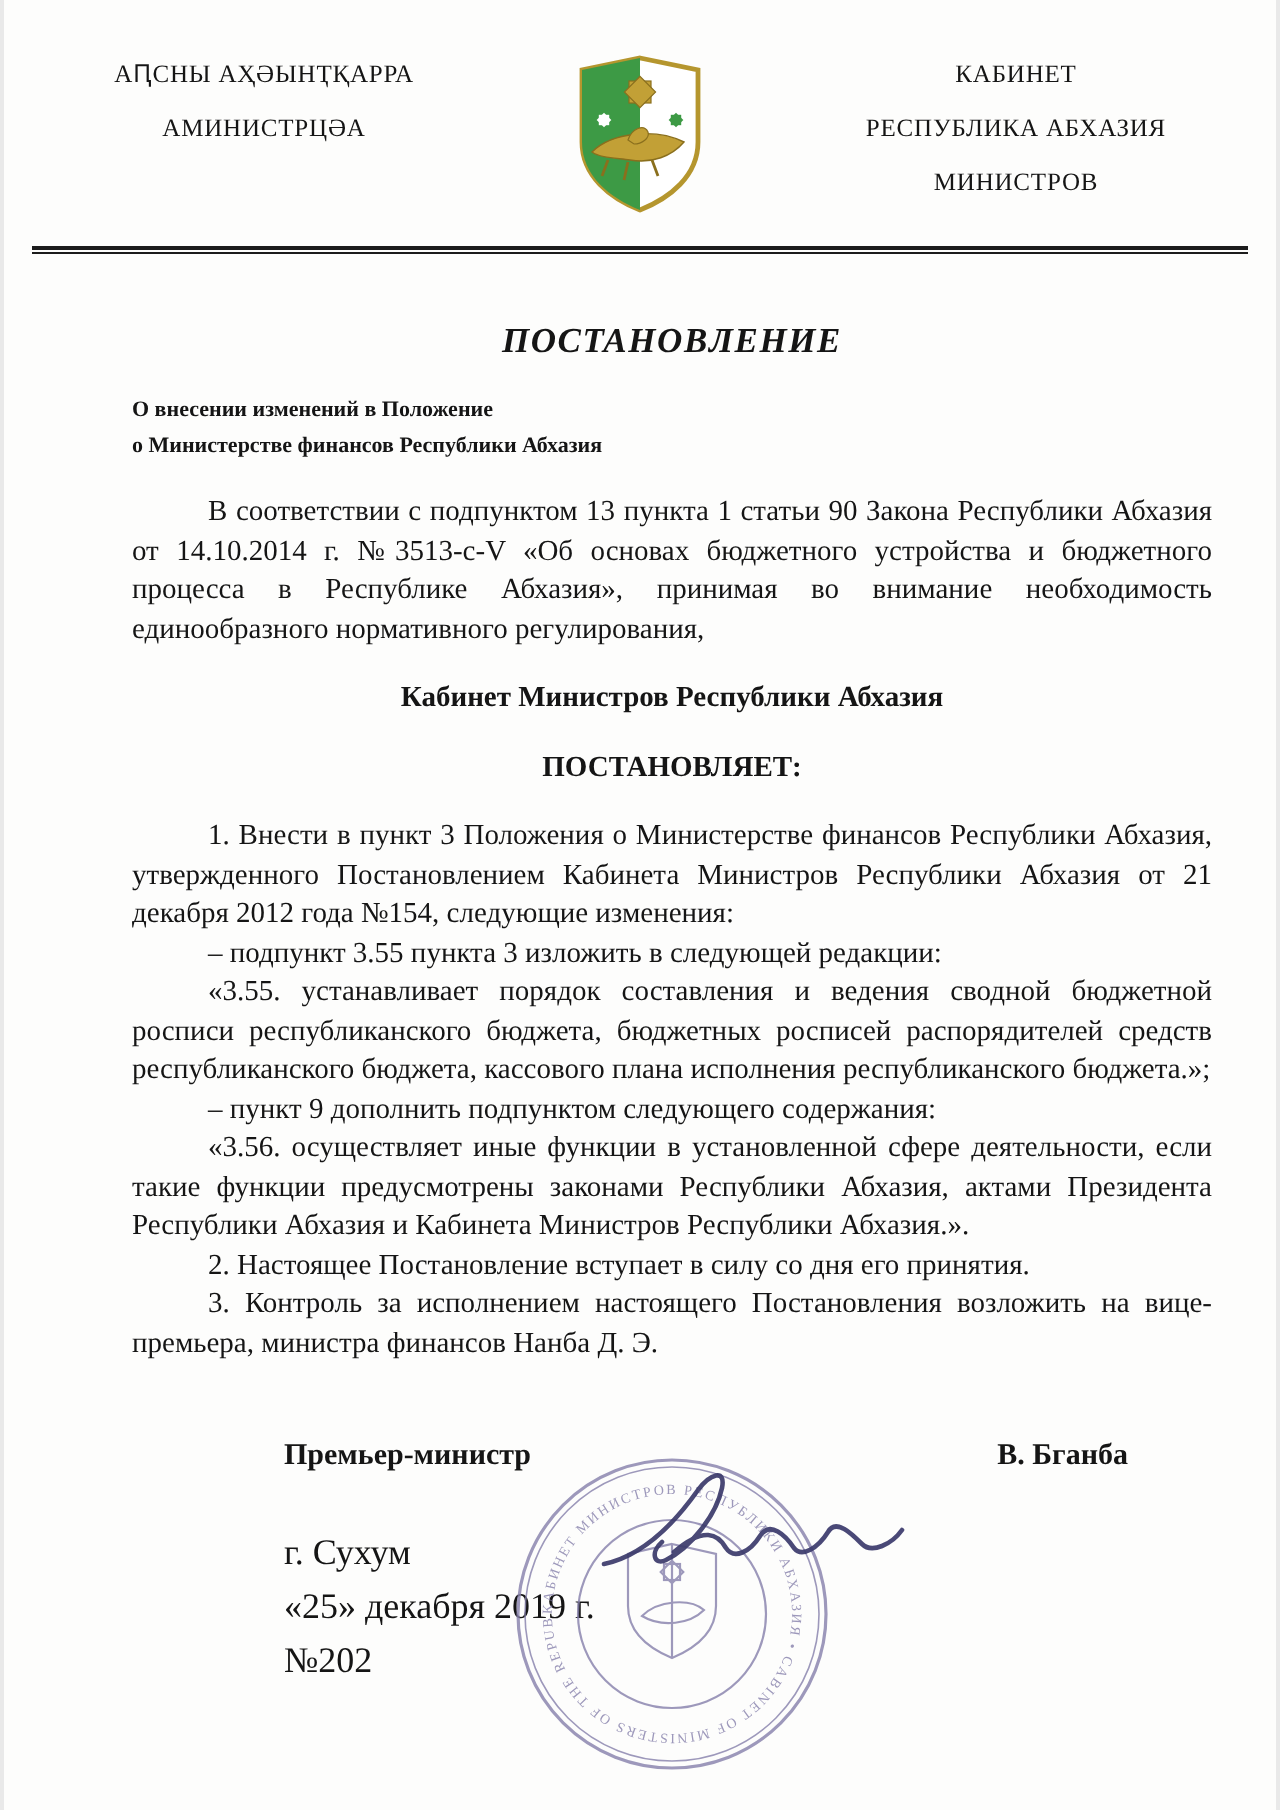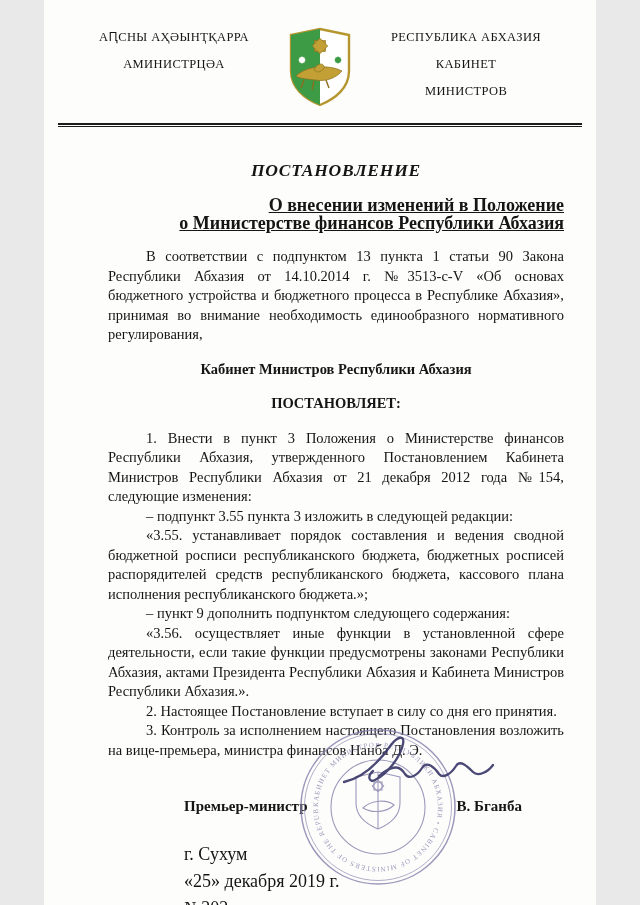--- a/index.html
+++ b/index.html
@@ -1,19 +1,19 @@
 <!DOCTYPE html>
 <html><head>
 <meta charset="utf-8">
 <style>
   * { margin: 0; padding: 0; box-sizing: border-box; }
   html, body { background: #e9e9e9; }
   .page {
     position: relative;
-    width: 552px;
+    width: 636px;
     height: 905px;
     margin: 0 auto;
     background: #fdfdfc;
     font-family: "Liberation Serif", "DejaVu Serif", serif;
     color: #151515;
     overflow: hidden;
   }
   
   .letterhead {
     display: flex;
@@ -39,25 +39,24 @@
   .doc-title {
     margin: 33px 32px 0 64px;
     text-align: center;
     font-size: 17.5px;
     font-weight: bold;
     letter-spacing: 0.8px;
     font-style: italic;
   }
   .doc-subtitle {
     margin: 16px 32px 0 64px;
-    text-align: right;
-    font-size: 18px;
+    text-align: left;
+    font-size: 11px;
     font-weight: bold;
     line-height: 17.5px;
-    text-decoration: underline;
   }
   
   .body {
     margin: 15px 32px 0 64px;
     font-size: 14.5px;
     line-height: 19.5px;
     text-align: justify;
   }
   .body p { margin: 0; text-indent: 38px; }
   .body p.heading {
@@ -133,22 +132,22 @@
           <rect x="-2.6" y="-2.6" width="5.2" height="5.2" fill="#3d9a45" transform="rotate(45)"></rect>
         </g>
 
         <path d="M12 50 C22 40 44 38 58 45 C52 52 42 56 31 54 C24 53 16 53 12 50 Z" fill="#c2a036" stroke="#8a6f1d" stroke-width="0.7"></path>
         <path d="M30 44 C32 38 38 36 40 40 C41 43 37 46 33 46 Z" fill="#c2a036" stroke="#8a6f1d" stroke-width="0.6"></path>
         <path d="M20 54 L17 62 M30 55 L28 64 M42 54 L45 62" stroke="#8a6f1d" stroke-width="1.4" fill="none"></path>
       </svg>
     </div>
 
     <div class="lh-col">
+      <div>КАБИНЕТ</div>
       <div>РЕСПУБЛИКА АБХАЗИЯ</div>
-      <div>КАБИНЕТ</div>
       <div>МИНИСТРОВ</div>
     </div>
   </header>
 
   <div class="rule"></div>
 
   <h1 class="doc-title">ПОСТАНОВЛЕНИЕ</h1>
   <h2 class="doc-subtitle">
     <span>О внесении изменений в Положение</span><br>
     <span>о Министерстве финансов Республики Абхазия</span>

